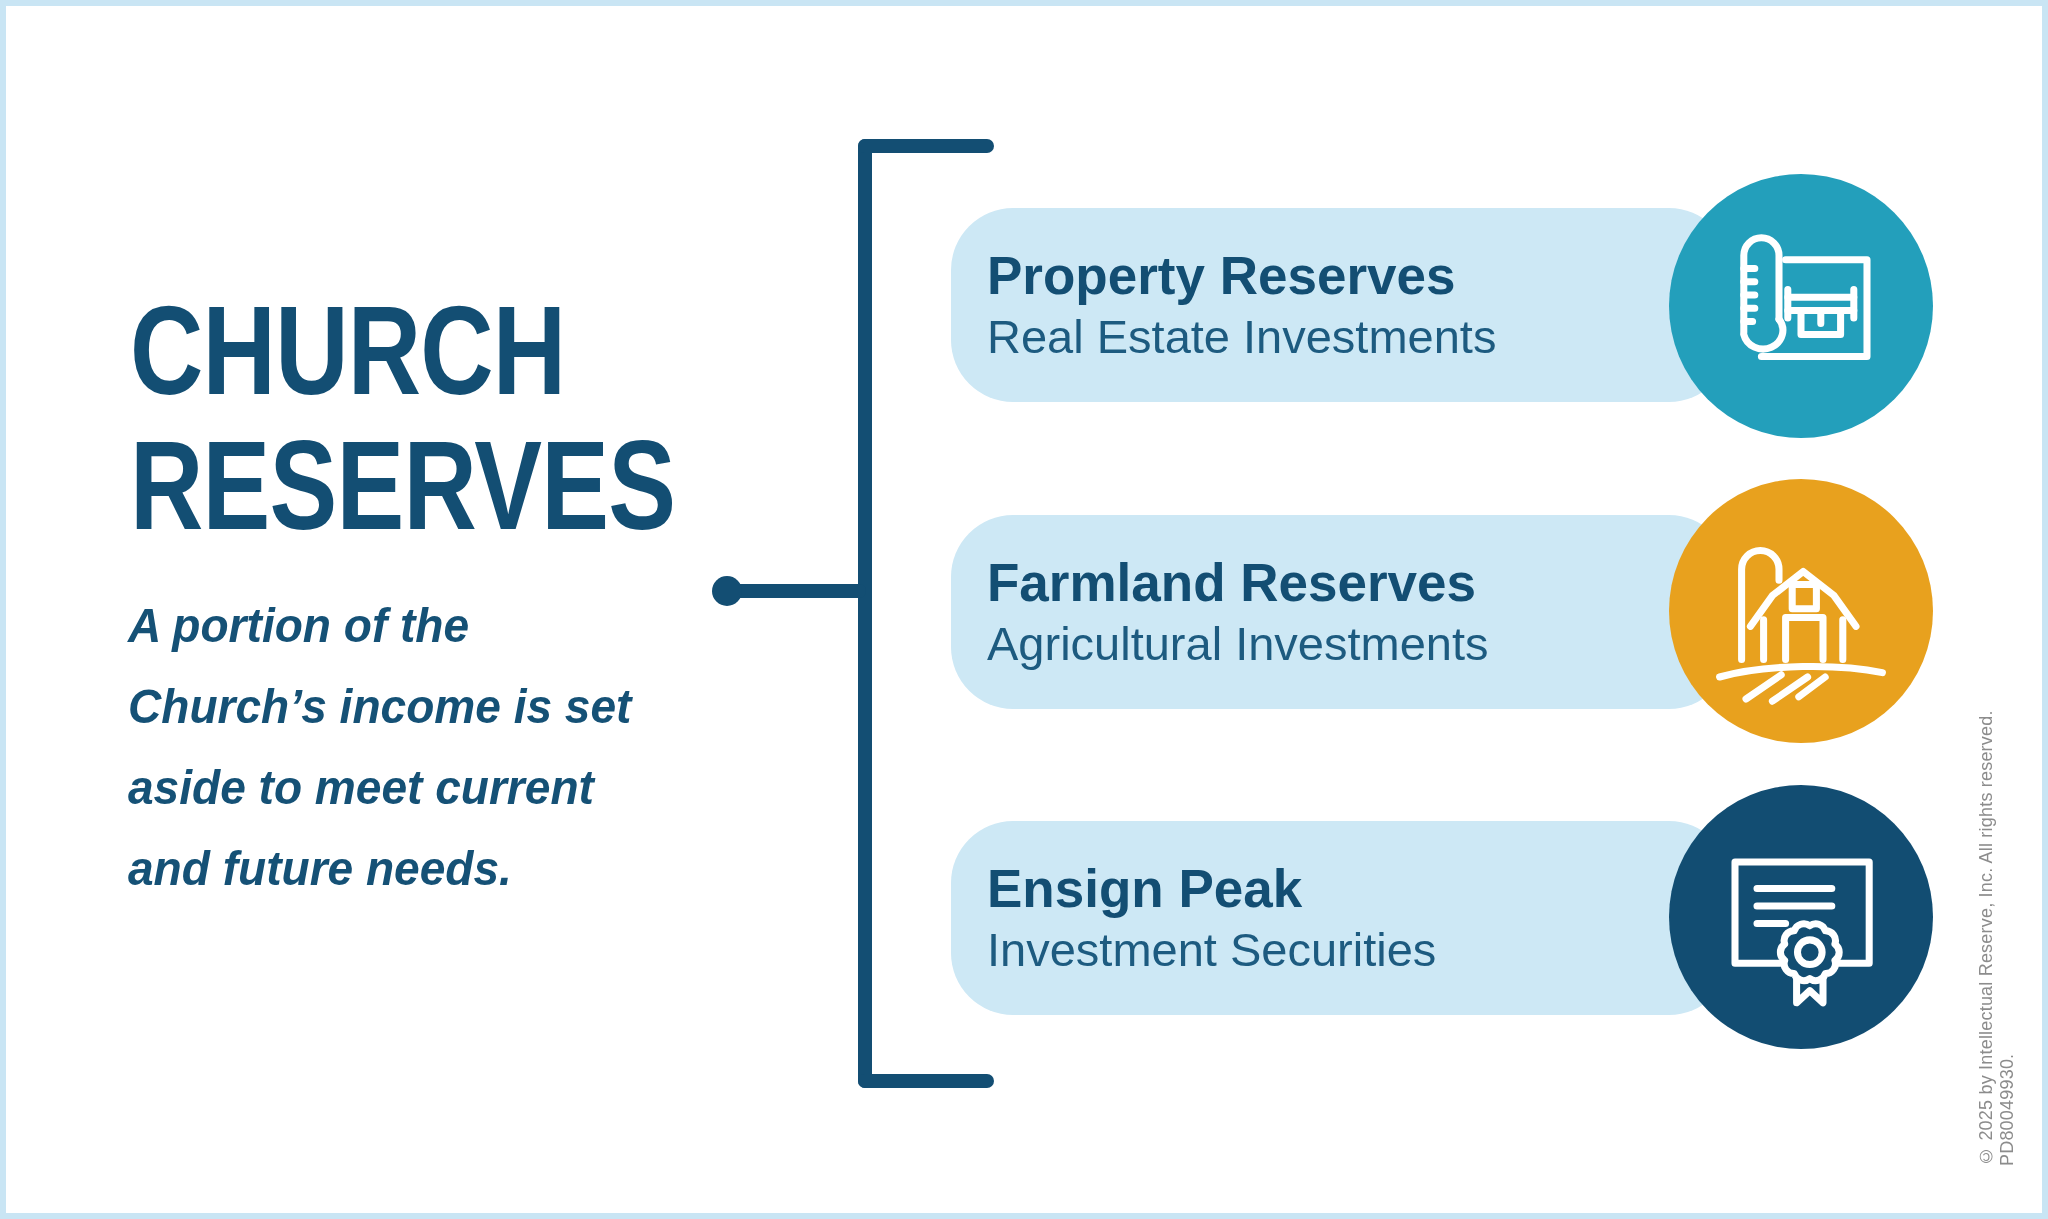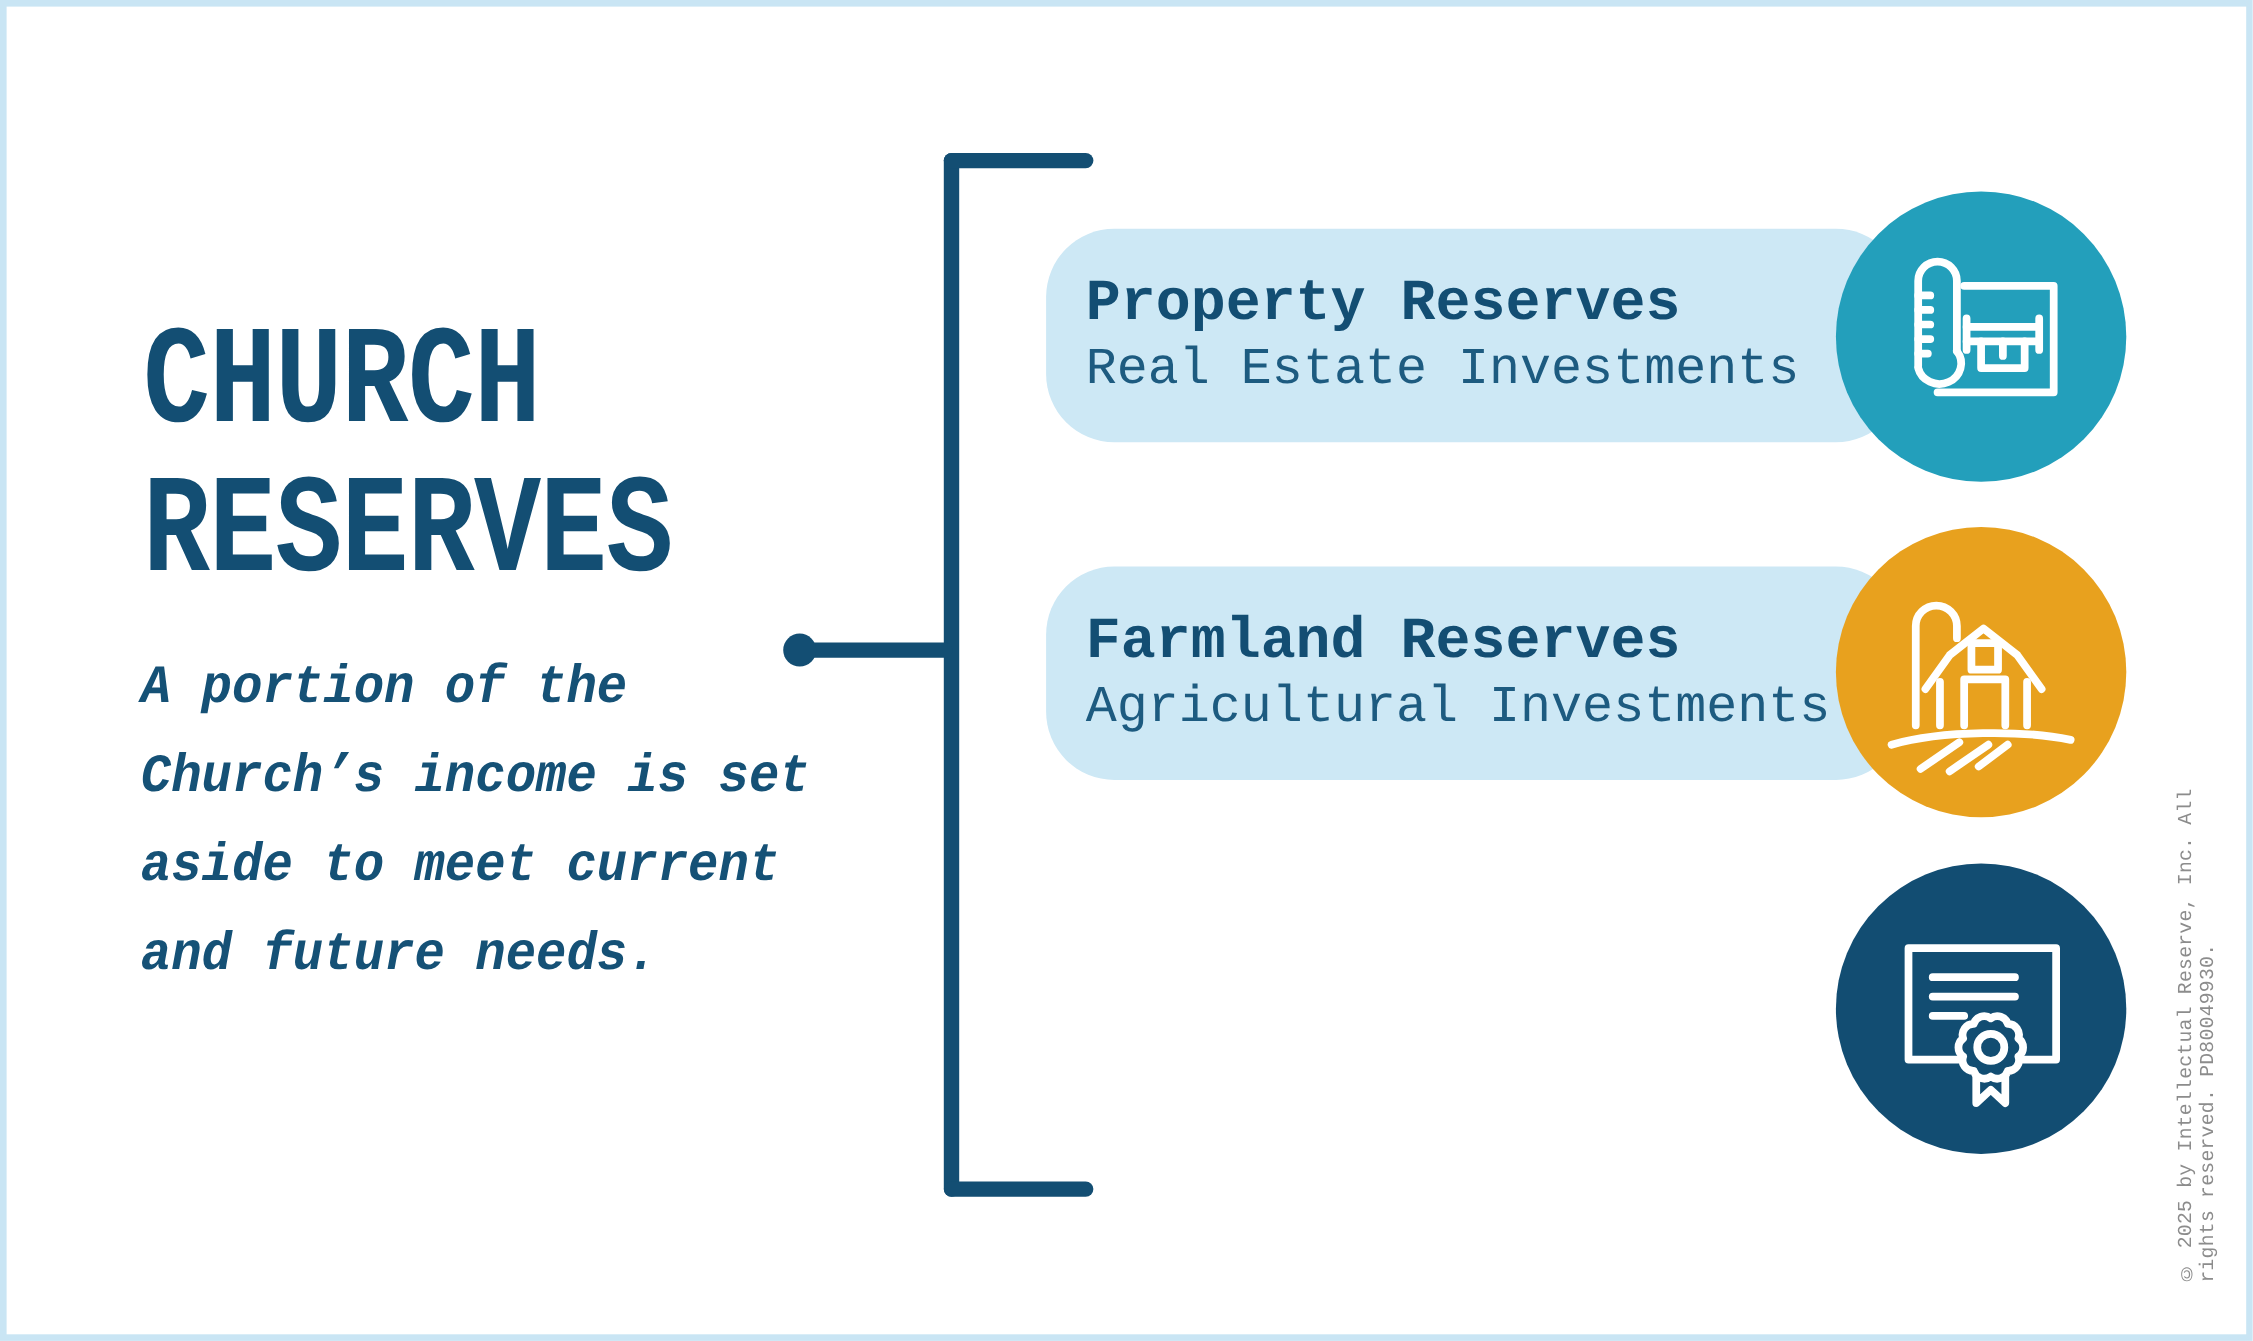--- a/index.html
+++ b/index.html
@@ -3,21 +3,21 @@
 <meta charset="utf-8">
 <style>
   html,body{margin:0;padding:0;background:#ffffff;}
   #stage{
     position:relative;
     width:2048px;height:1219px;
     background:#ffffff;
     box-sizing:border-box;
     border:6px solid #c9e5f4;
     overflow:hidden;
-    font-family:Liberation Mono, monospace;
+    font-family:Liberation Sans, sans-serif;
   }
   
   .main-title{
     position:absolute;left:124px;top:277px;
     font-size:127px;line-height:135px;font-weight:700;
     color:#134e73;letter-spacing:-1px;
     transform:scaleX(0.80);transform-origin:left top;
     white-space:nowrap;
   }
   .lede{
@@ -120,20 +120,24 @@
 
       <path d="M46,38 h11 v11 h-11 Z"></path>
 
       <path d="M43,72 V53 H60 V72"></path>
 
       <path d="M13,80 C34,74 68,74 87,78"></path>
       <path d="M25,90 L41,79 M37,91 L53,80 M49,89 L61,80"></path>
     </svg>
   </div>
 
+  <div class="pill" style="top:815px">
+    <div class="pill-title">Ensign Peak</div>
+    <div class="pill-sub">Investment Securities</div>
+  </div>
   <div class="badge" style="top:779px;background:#124d72">
     <svg viewBox="0 0 100 100">
 
       <path d="M20,25 H81 V71 H20 Z"></path>
 
       <path d="M30,37 H64 M30,45 H64 M30,53 H43"></path>
 
       <path class="filled" style="fill:#124d72" d="M48,74 V89 L54,83.5 L60,89 V74 Z"></path>
 
       <path class="filled" style="fill:#124d72" d="M54,54 A4.5,4.5 0 0 1 61.05,56.29 A4.5,4.5 0 0 1 65.41,62.29 A4.5,4.5 0 0 1 65.41,69.71

